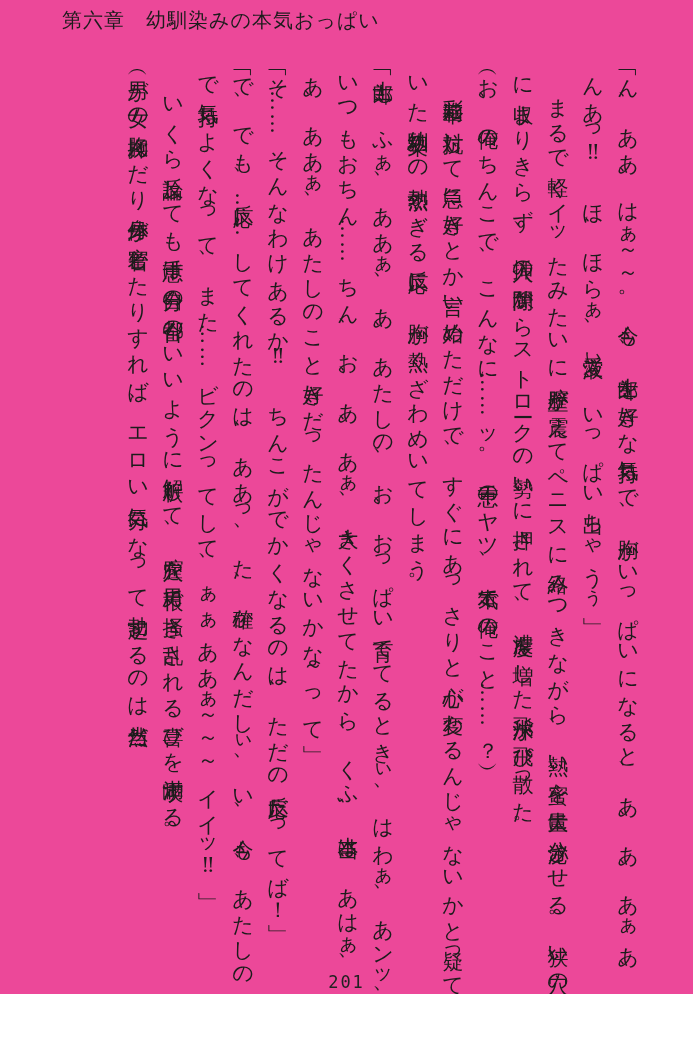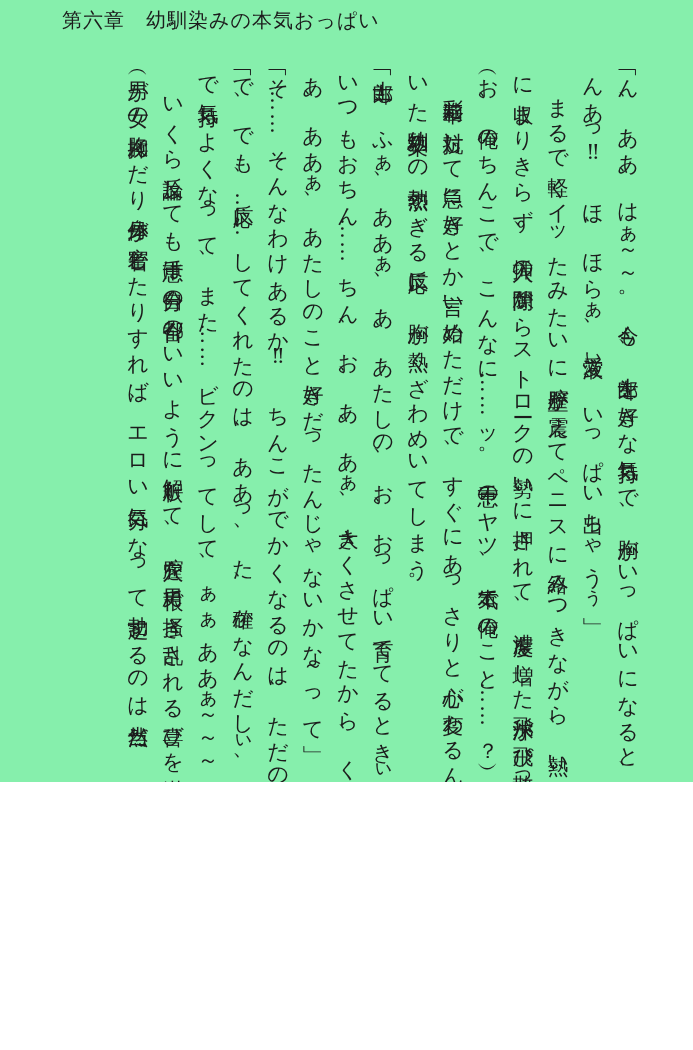--- a/index.html
+++ b/index.html
@@ -3,22 +3,22 @@
 <meta charset="utf-8">
 <style>
   html, body {
     margin: 0;
     padding: 0;
     background: #ffffff;
   }
   .page {
     position: relative;
     width: 693px;
-    height: 782px;
-    background: #86efac;
+    height: 994px;
+    background: #ec4899;
     color: #1c1c1c;
     font-family: "DejaVu Serif", "Liberation Serif", serif;
     overflow: hidden;
   }
   .chapter-header {
     position: absolute;
     top: 7px;
     left: 62px;
     font-size: 20px;
     letter-spacing: 1px;

